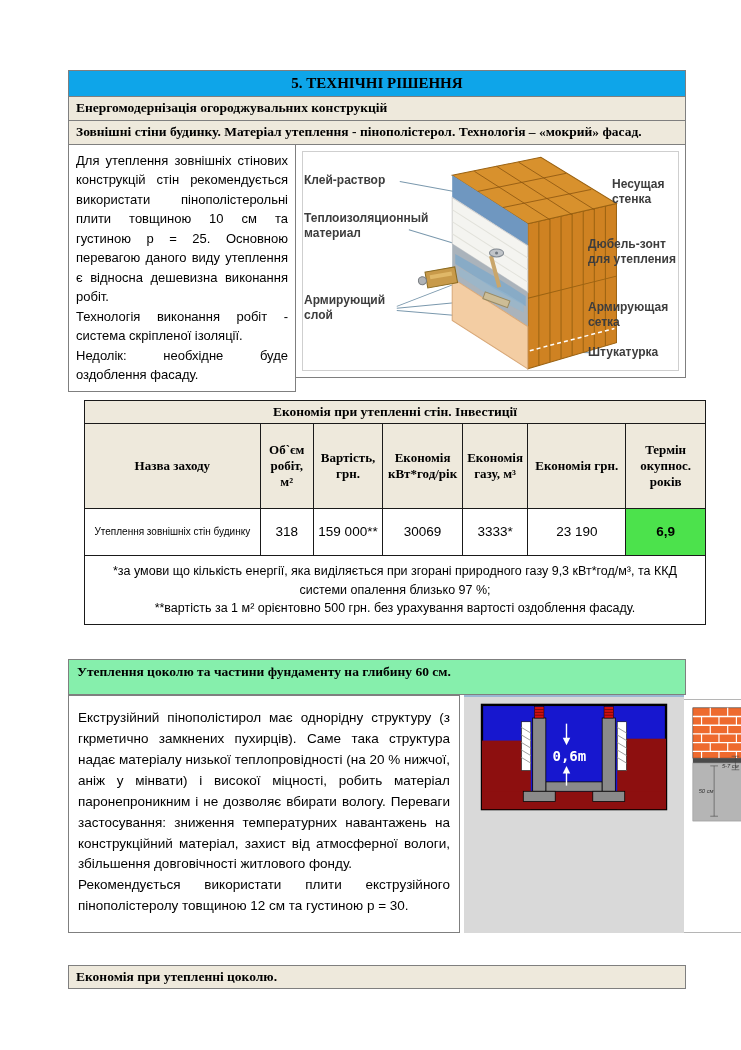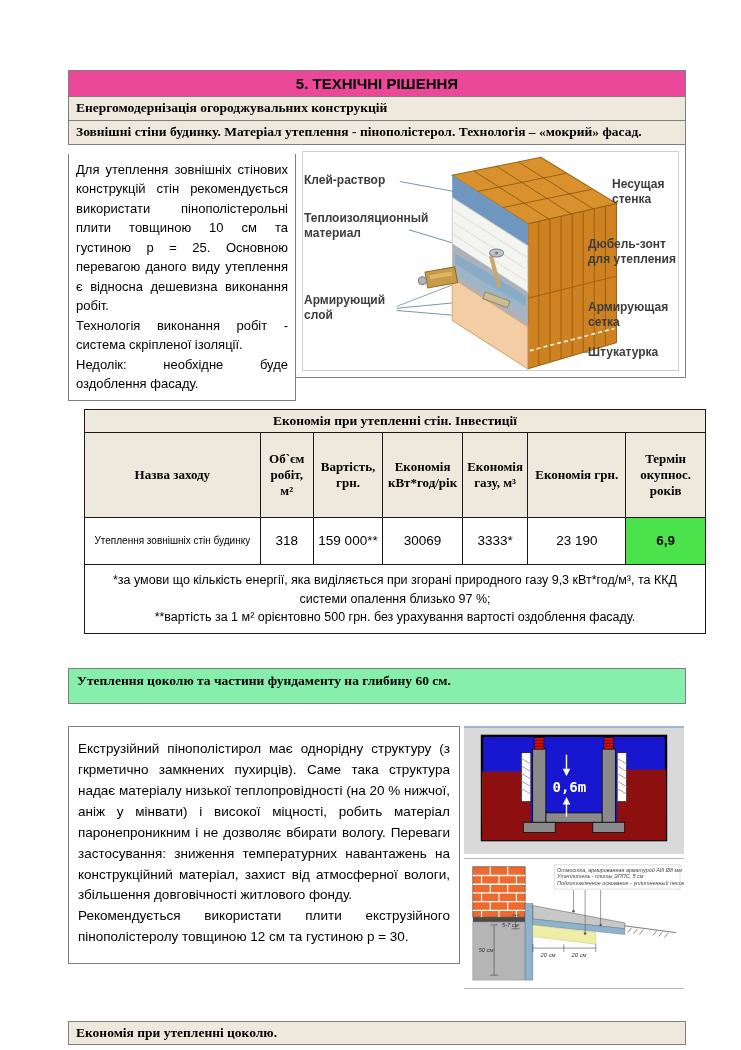--- a/index.html
+++ b/index.html
@@ -1,30 +1,30 @@
 <!DOCTYPE html>
 <html lang="uk"><head>
 <meta charset="utf-8">
 <style>
   html,body{margin:0;padding:0;background:#fff;}
   .page{position:relative;width:741px;height:1050px;background:#ffffff;overflow:hidden;
         font-family:"Liberation Sans",sans-serif;color:#000;}
   .content{position:absolute;left:68px;top:70px;width:618px;}
 
   
-  .title-box{border:1px solid #7f7f7f;background:#ec4899;text-align:center;
-             font-family:Liberation Sans, sans-serif;font-weight:bold;font-size:15px;padding:4px 0;}
+  .title-box{border:1px solid #7f7f7f;background:#0ea5e9;text-align:center;
+             font-family:Liberation Serif, serif;font-weight:bold;font-size:15px;padding:4px 0;}
   .band{background:#eee9dc;border:1px solid #7f7f7f;border-top:none;
         font-family:"Liberation Serif",serif;font-weight:bold;font-size:13.5px;
         padding:2px 7px;line-height:1.4;}
 
   
   .row1{display:flex;}
   .text-cell{width:228px;box-sizing:border-box;border:1px solid #7f7f7f;border-top:none;
-             padding:6px 7px;font-size:13px;line-height:1.5;text-align:justify;margin-top:9px;}
+             padding:6px 7px;font-size:13px;line-height:1.5;text-align:justify;}
   .text-cell p{margin:0;}
   .diagram-cell{flex:1;box-sizing:border-box;border:1px solid #7f7f7f;border-top:none;border-left:none;
                 position:relative;height:233px;background:#fff;}
   .diagram-inner{position:absolute;inset:6px;border:1px solid #cfcfcf;}
   .wall-svg{position:absolute;inset:0;width:100%;height:100%;}
   .dlabel{position:absolute;font-size:12px;font-weight:bold;color:#3d3d3d;line-height:1.25;}
 
   
   .inv-table{margin:8px 0 0 16px;width:622px;border-collapse:collapse;table-layout:fixed;}
   .inv-table td,.inv-table th{border:1px solid #1a1a1a;overflow-wrap:break-word;}
@@ -33,25 +33,25 @@
   .inv-table th{background:#eee9dc;font-family:"Liberation Serif",serif;font-weight:bold;
                 font-size:13px;text-align:center;vertical-align:middle;height:80px;padding:2px 3px;}
   .inv-table .data td{font-size:13.5px;text-align:center;vertical-align:middle;height:42px;padding:2px;}
   .payback{background:#4ce24c;font-weight:bold;}
   .foot-cell{font-size:12.5px;text-align:center;line-height:1.5;padding:6px 8px;}
 
   
   .band-plinth{margin-top:34px;background:#86efac;border:1px solid #7f7f7f;
                font-family:"Liberation Serif",serif;font-weight:bold;font-size:13.5px;
                padding:4px 8px 14px 8px;}
-  .row2{display:flex;margin-top:22px;gap:4px;}
+  .row2{display:flex;margin-top:0;gap:4px;}
   .text-cell2{width:392px;box-sizing:border-box;border:1px solid #7f7f7f;
               padding:12px 9px;font-size:13.5px;line-height:1.55;text-align:justify;height:238px;}
   .text-cell2 p{margin:0;}
-  .img-col{width:220px;display:flex;flex-direction:column;}
+  .img-col{width:220px;display:flex;flex-direction:row;}
   .pit-wrap{background:#d9d9d9;border-top:2px solid #9ab7d3;padding:6px 8px 8px 8px;}
   .cross-wrap{margin-top:4px;border-top:1px solid #b5b5b5;border-bottom:1px solid #b5b5b5;padding:2px 0;}
 
   .band-bottom{margin-top:32px;background:#eee9dc;border:1px solid #7f7f7f;
                font-family:"Liberation Serif",serif;font-weight:bold;font-size:13.5px;padding:3px 7px;}
 </style>
 </head>
 <body>
 
 <div class="page">

